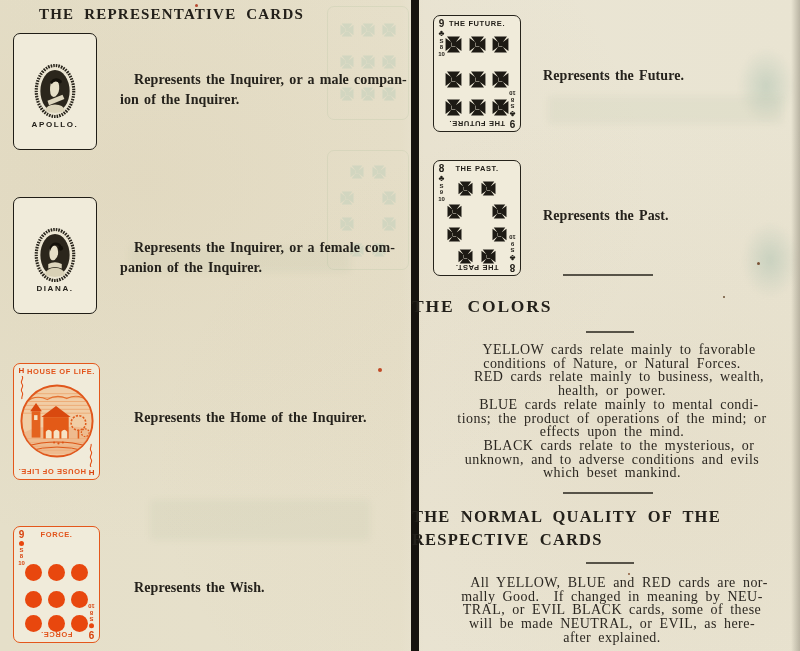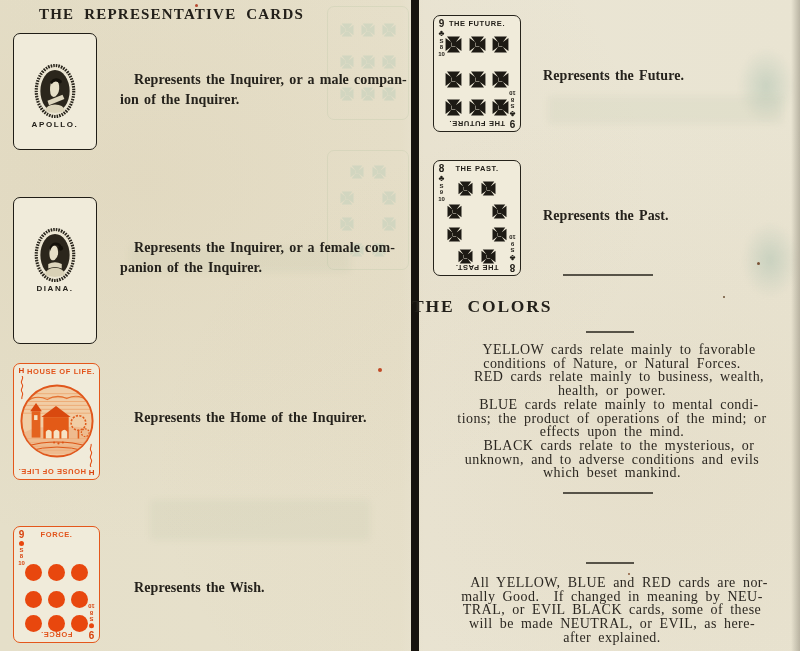--- a/index.html
+++ b/index.html
@@ -175,21 +175,21 @@
       <path d="M30 58 Q19 58 16.5 66 Q30 72.5 43.5 66 Q41 58 30 58 Z" fill="#dcd4ba"></path>
       <path d="M26 26 Q34.5 23.5 35.5 33 Q36.5 42 31 47 Q26 50 24 44 Q22 34 26 26 Z" fill="#e6dfc7"></path>
       <path d="M23.5 27.5 Q30 19.5 38.5 25.5 Q40.5 28.5 36.5 30 Q30 24 25.5 31 Z" fill="#14110a"></path>
       <path d="M20 53 L40 45 L42.5 50.5 L22 59 Z" fill="#ded6bd"></path>
     </svg>
     <div class="pname">APOLLO.</div>
   </div>
   <div class="abs caption" style="left:120px;top:70px"><span class="ind">Represents the Inquirer, or a male compan-
 ion of the Inquirer.</span></div>
 
-  <div class="pc mono" style="left:13px;top:197px;width:84px;height:147px">
+  <div class="pc mono" style="left:13px;top:197px;width:84px;height:117px">
     <svg class="portrait" width="46" height="60" viewBox="0 0 60 80">
       <ellipse cx="30" cy="40" rx="25" ry="34" fill="#ece6d3" stroke="#28241b" stroke-width="4.2" stroke-dasharray="2.1 1.4"></ellipse>
       <ellipse cx="30" cy="40" rx="19.5" ry="28" fill="#2b261c"></ellipse>
       <path d="M30 57 Q18.5 57.5 16.5 66 Q30 72.5 43.5 66 Q41.5 57.5 30 57 Z" fill="#d9d1b6"></path>
       <path d="M25 28 Q33 25.5 34 34.5 Q35 42.5 29.5 46.5 Q24.5 48.5 23 42.5 Q21.5 33.5 25 28 Z" fill="#e6dfc7"></path>
       <path d="M23 29 Q27.5 20.5 36 24.5 Q40 27.5 38 33.5 Q36.5 26.5 30 26.5 Q25.5 27.5 23.5 35 Z" fill="#14110a"></path>
       <circle cx="37.5" cy="31" r="3.2" fill="#14110a"></circle>
       <path d="M21 52 Q30 47 39 52 L39 58 Q30 54 21 58 Z" fill="#ded6bd"></path>
     </svg>
     <div class="pname">DIANA.</div>
@@ -397,20 +397,22 @@
 health, or power.</div>
     <div class="body-par">BLUE cards relate mainly to mental condi-
 tions; the product of operations of the mind; or
 effects upon the mind.</div>
     <div class="body-par">BLACK cards relate to the mysterious, or
 unknown, and to adverse conditions and evils
 which beset mankind.</div>
   </div>
 
   <div class="abs rule thin" style="left:563px;top:492px;width:90px"></div>
+  <div class="abs h-center h2" style="top:505px">THE NORMAL QUALITY OF THE
+RESPECTIVE CARDS</div>
   <div class="abs rule thin" style="left:586px;top:562px;width:48px"></div>
   <div class="abs body-par" style="left:432px;top:576px;width:360px">All YELLOW, BLUE and RED cards are nor-
 mally Good.  If changed in meaning by NEU-
 TRAL, or EVIL BLACK cards, some of these
 will be made NEUTRAL, or EVIL, as here-
 after explained.</div>
 
   <div class="edge-right"></div>
 </div>
 

